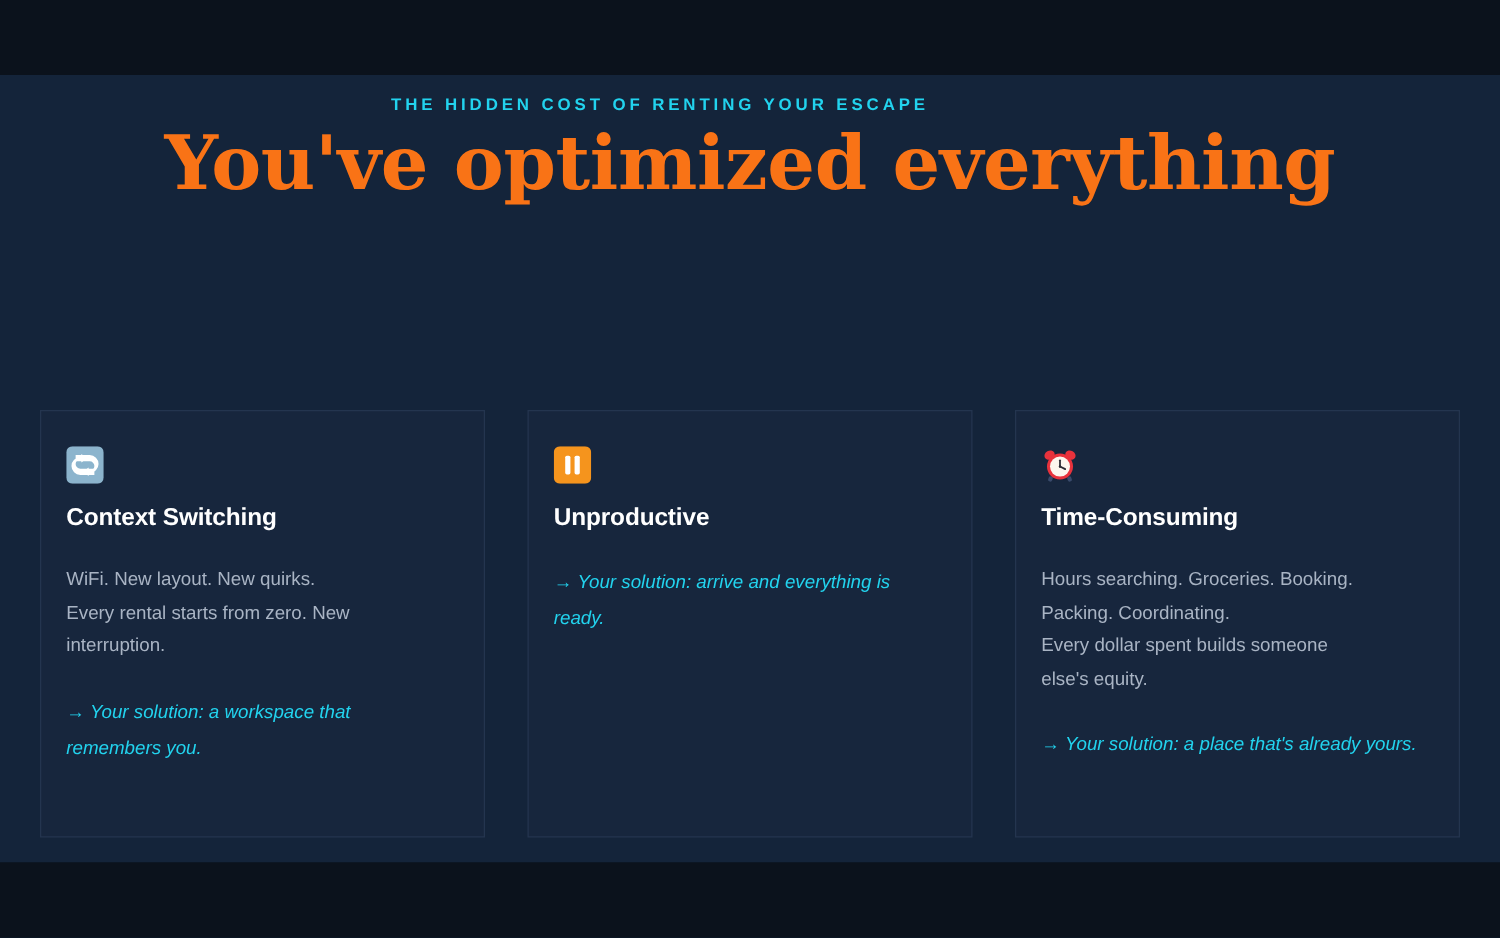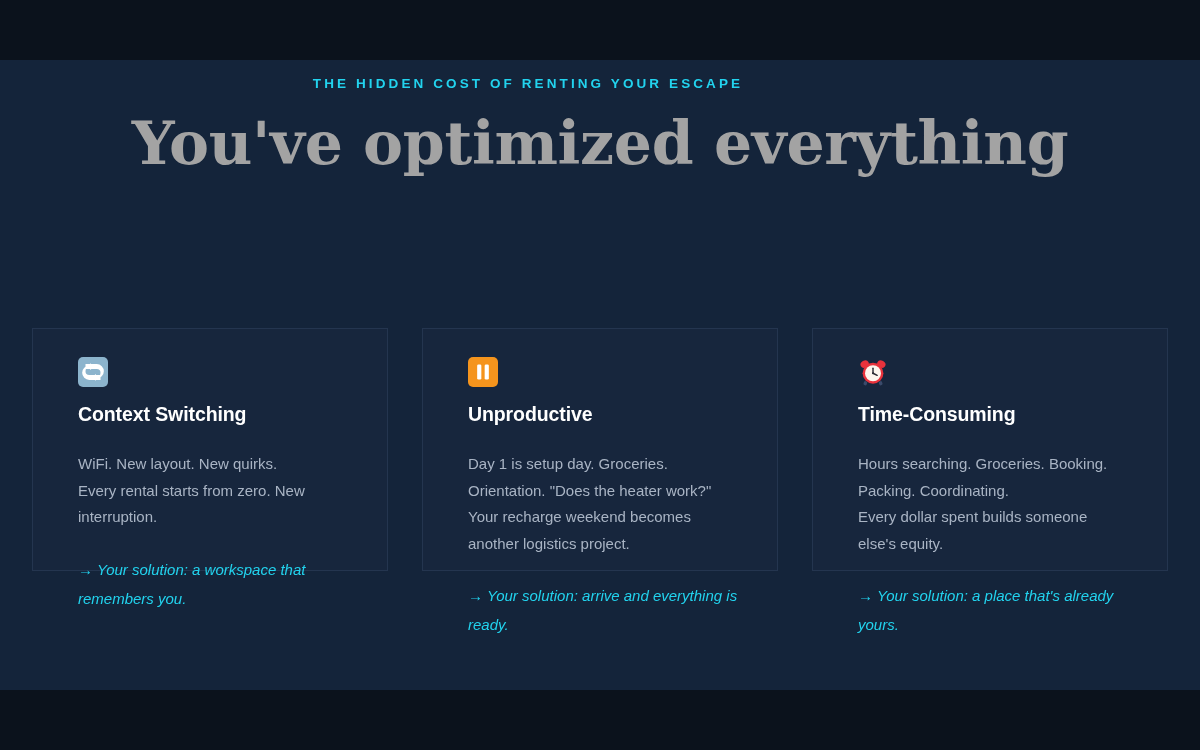--- a/index.html
+++ b/index.html
@@ -60,47 +60,47 @@
     color: #22d3ee;
     font-size: 13.5px;
     font-weight: bold;
     letter-spacing: 3.1px;
     text-transform: uppercase;
   }
 
   
   .headline {
     position: absolute;
-    top: 48px; left: 100px;
+    top: 36px; left: 100px;
     width: 1000px;
     text-align: center;
-    color: #a3a3a3;
+    color: #f97316;
     font-family: "DejaVu Serif", "Liberation Serif", serif;
     font-weight: bold;
     font-size: 60px;
     line-height: 70px;
     letter-spacing: -0.3px;
   }
   .headline .line { display: block; white-space: nowrap; }
 
   
   .cards {
     position: absolute;
     top: 268px; left: 32px;
     width: 1136px;
     display: flex;
     gap: 34px;
   }
 
   .card {
     width: 356px;
-    height: 243px;
+    height: 342px;
     background: #17263d;
     border: 1px solid #24354f;
-    padding: 28px 32px 0 45px;
+    padding: 28px 32px 0 20px;
     position: relative;
   }
 
   
   .icon {
     display: block;
     width: 30px;
     height: 30px;
     margin-bottom: 16px;
   }
@@ -169,26 +169,20 @@
       <div class="card">
         <span class="icon">
           <svg viewBox="0 0 36 36">
             <rect x="0" y="0" width="36" height="36" rx="6" fill="#f5941d"></rect>
             <rect x="0" y="0" width="36" height="36" rx="6" fill="none"></rect>
             <rect x="11" y="9" width="5" height="18" rx="1.6" fill="#ffffff"></rect>
             <rect x="20" y="9" width="5" height="18" rx="1.6" fill="#ffffff"></rect>
           </svg>
         </span>
         <div class="card-title">Unproductive</div>
-        <div class="card-body">
-          <span class="ln">Day 1 is setup day. Groceries.</span>
-          <span class="ln">Orientation. "Does the heater work?"</span>
-          <span class="ln">Your recharge weekend becomes</span>
-          <span class="ln">another logistics project.</span>
-        </div>
         <div class="solution">
           <span class="arrow">→</span><span>Your solution: arrive and everything is ready.</span>
         </div>
       </div>
 
       <div class="card">
         <span class="icon">
           <svg viewBox="0 0 36 36">
             <ellipse cx="8" cy="8.5" rx="5.2" ry="4.2" fill="#e8323c" transform="rotate(-30 8 8.5)"></ellipse>
             <ellipse cx="28" cy="8.5" rx="5.2" ry="4.2" fill="#e8323c" transform="rotate(30 28 8.5)"></ellipse>

